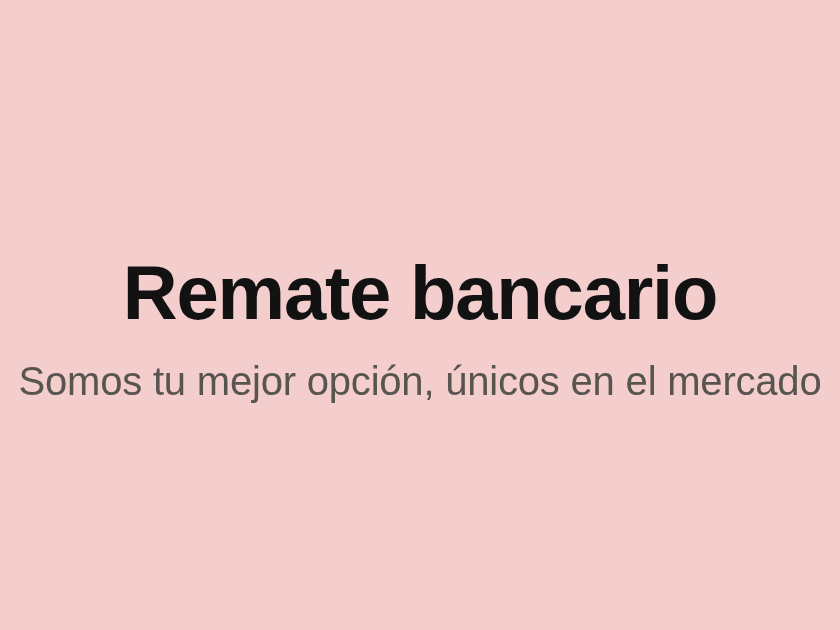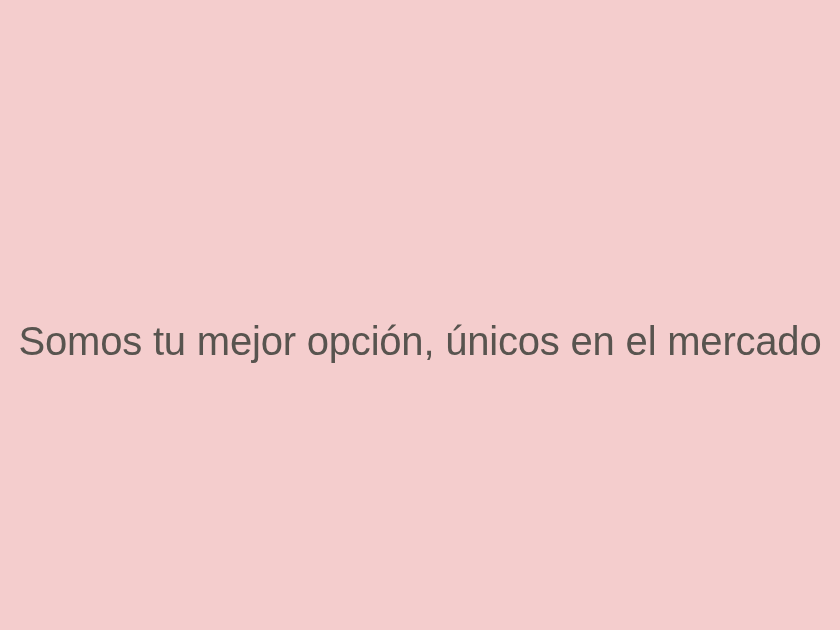--- a/index.html
+++ b/index.html
@@ -78,20 +78,21 @@
     white-space: nowrap;
   }
 </style>
 </head>
 <body>
 
 <div class="banner">
 
   <div class="banner-text-stack">
 
+    <h1 class="banner-title">Remate bancario</h1>
 
     <div class="banner-subtitle-clip">
       <p class="banner-subtitle">Somos tu mejor opción, únicos en el mercado</p>
     </div>
 
   </div>
 
 </div>
 
 </body></html>

